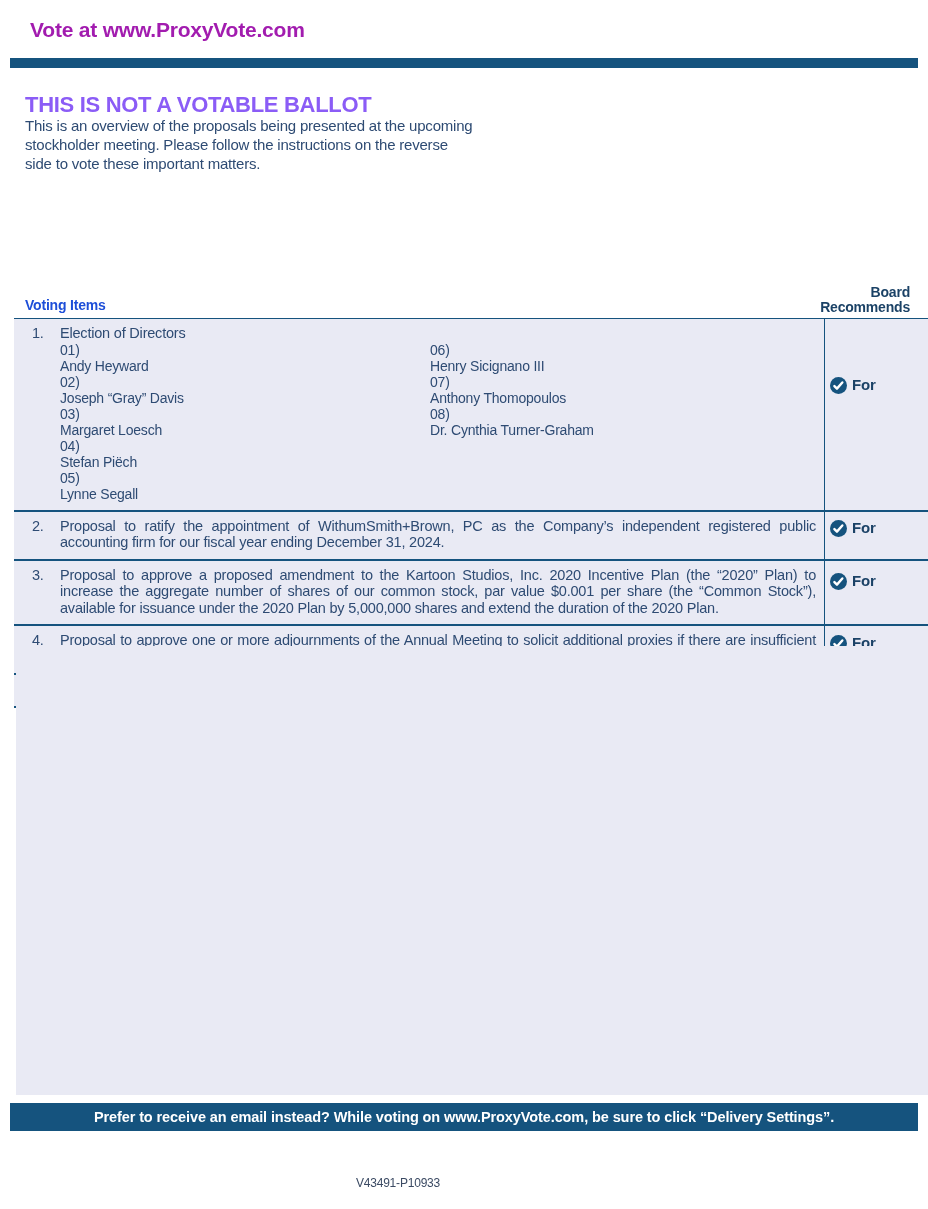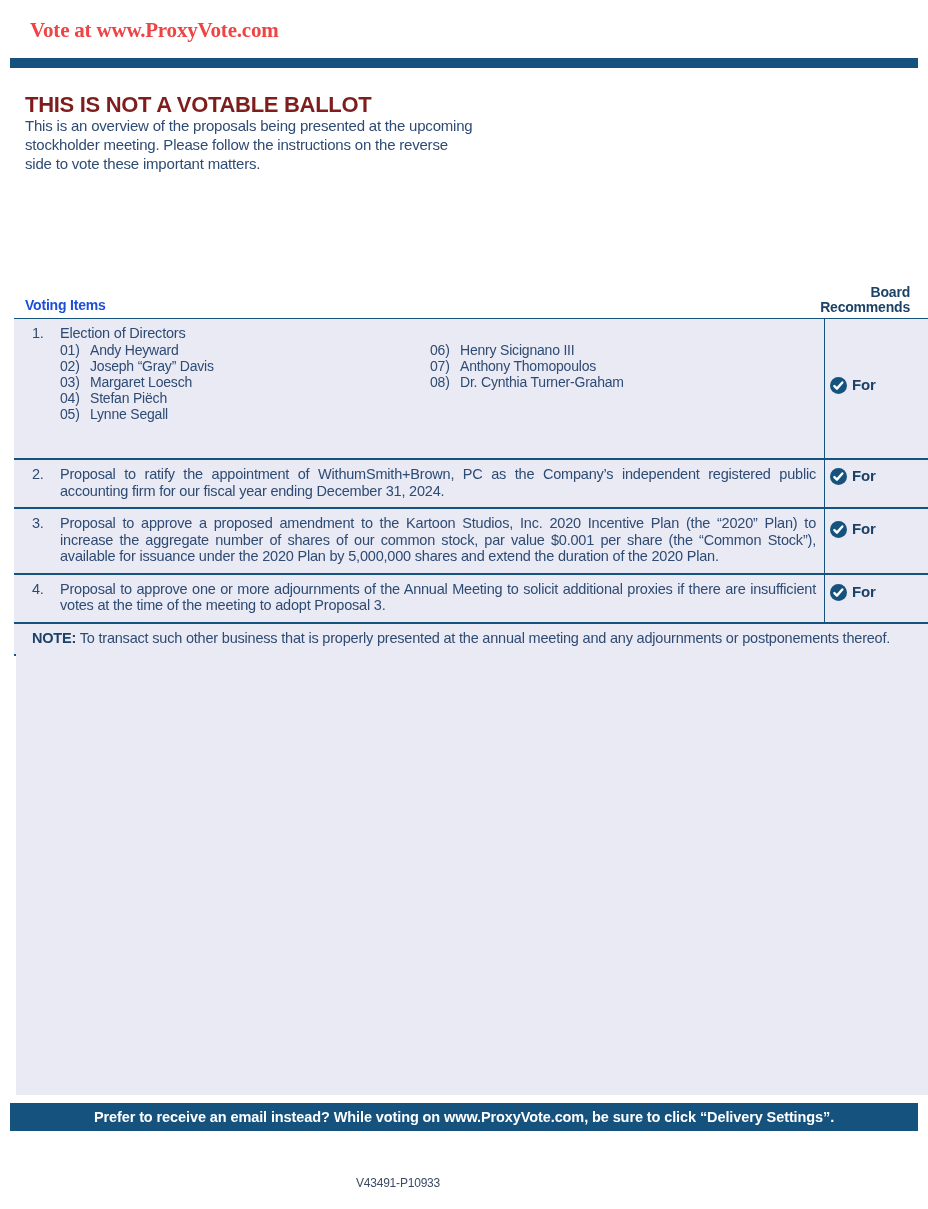--- a/index.html
+++ b/index.html
@@ -9,31 +9,31 @@
     background:#ffffff;
     font-family:"Liberation Sans", sans-serif;
     color:#2E4B73;
     overflow:hidden;
     letter-spacing:-0.2px;
   }
 
   
   .hdr-title {
     position:absolute; left:30px; top:18px;
-    font-size:21px; font-weight:bold; color:#ef4444;font-family:Liberation Serif, serif;
+    font-size:21px; font-weight:bold; color:#a21caf;
   }
   .hdr-bar {
     position:absolute; left:10px; top:58px; width:908px; height:10px;
     background:#15537E;
   }
 
   
   .intro-heading {
     position:absolute; left:25px; top:92px;
-    font-size:22px; font-weight:bold; color:#7f1d1d; letter-spacing:-0.3px;
+    font-size:22px; font-weight:bold; color:#8b5cf6; letter-spacing:-0.3px;
   }
   .intro-body {
     position:absolute; left:25px; top:116px; width:452px;
     font-size:15px; line-height:19px; color:#2E4B73;
   }
 
   
   .col-items {
     position:absolute; left:25px; top:297px;
     font-size:14px; font-weight:bold; color:#1d4ed8;
@@ -60,21 +60,21 @@
     padding:6px 8px 8px 18px;
   }
   .vrow .rec { flex:1; padding-left:5px; }
   .numline { display:flex; }
   .pnum { width:28px; flex:none; }
   .ptext { flex:1; text-align:justify; }
   .row1 .main { min-height:139px; }
   .nominees-label { font-weight:bold; color:#1B4266; margin:11px 0 9px 28px; }
   .nom-cols { display:flex; margin-left:28px; }
   .nom-col1 { width:370px; }
-  .nom { display:flex; line-height:16px; font-size:14px; }
+  .nom { display:flex; line-height:16px; font-size:14px;flex-direction:column; }
   .nom-num { width:30px; flex:none; }
   .note-cell { padding:6px 16px 8px 18px; text-align:justify; }
   .note-label { font-weight:bold; color:#1B4266; }
 
   
   .badge { display:flex; align-items:center; gap:5px; }
   .badge .for-label { font-weight:bold; font-size:15px; color:#1B4266; }
   .mt-row1 { margin-top:58px; }
   .mt-row2 { margin-top:8px; }
   .mt-row3 { margin-top:12px; }

